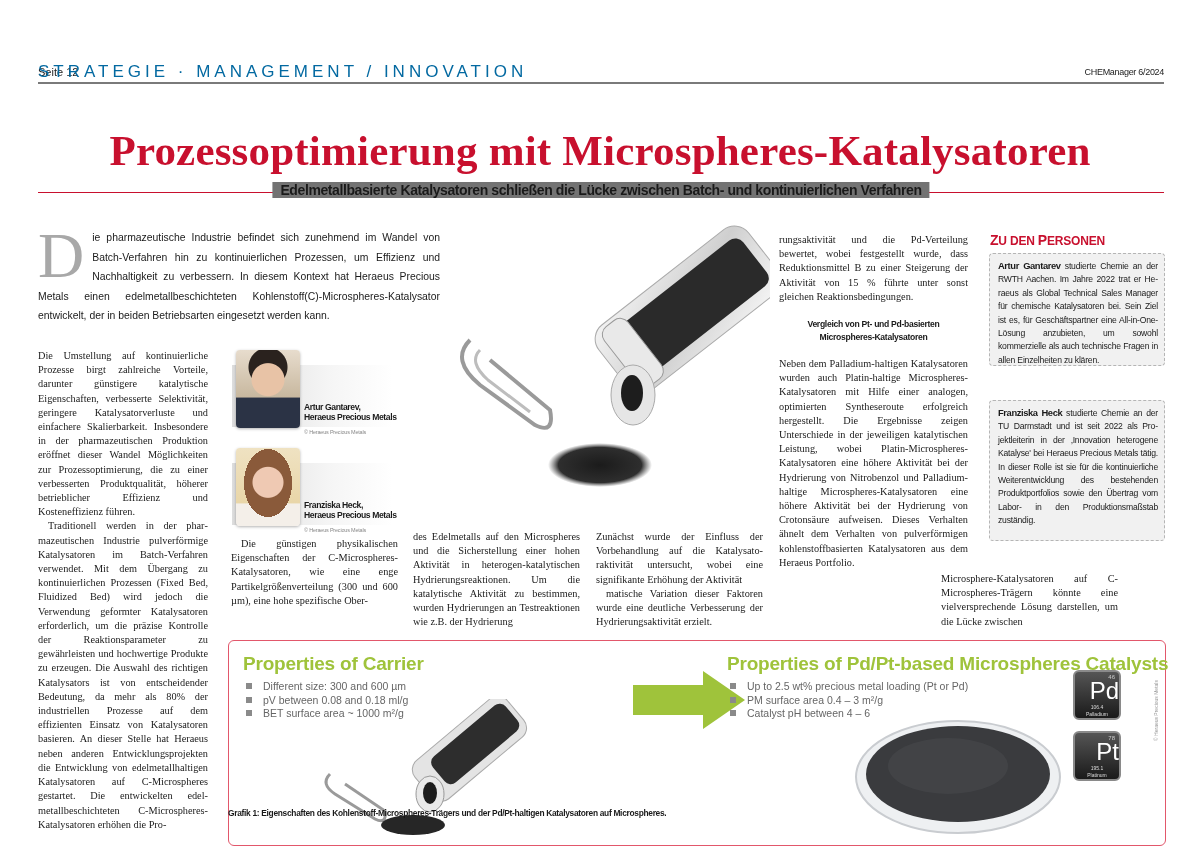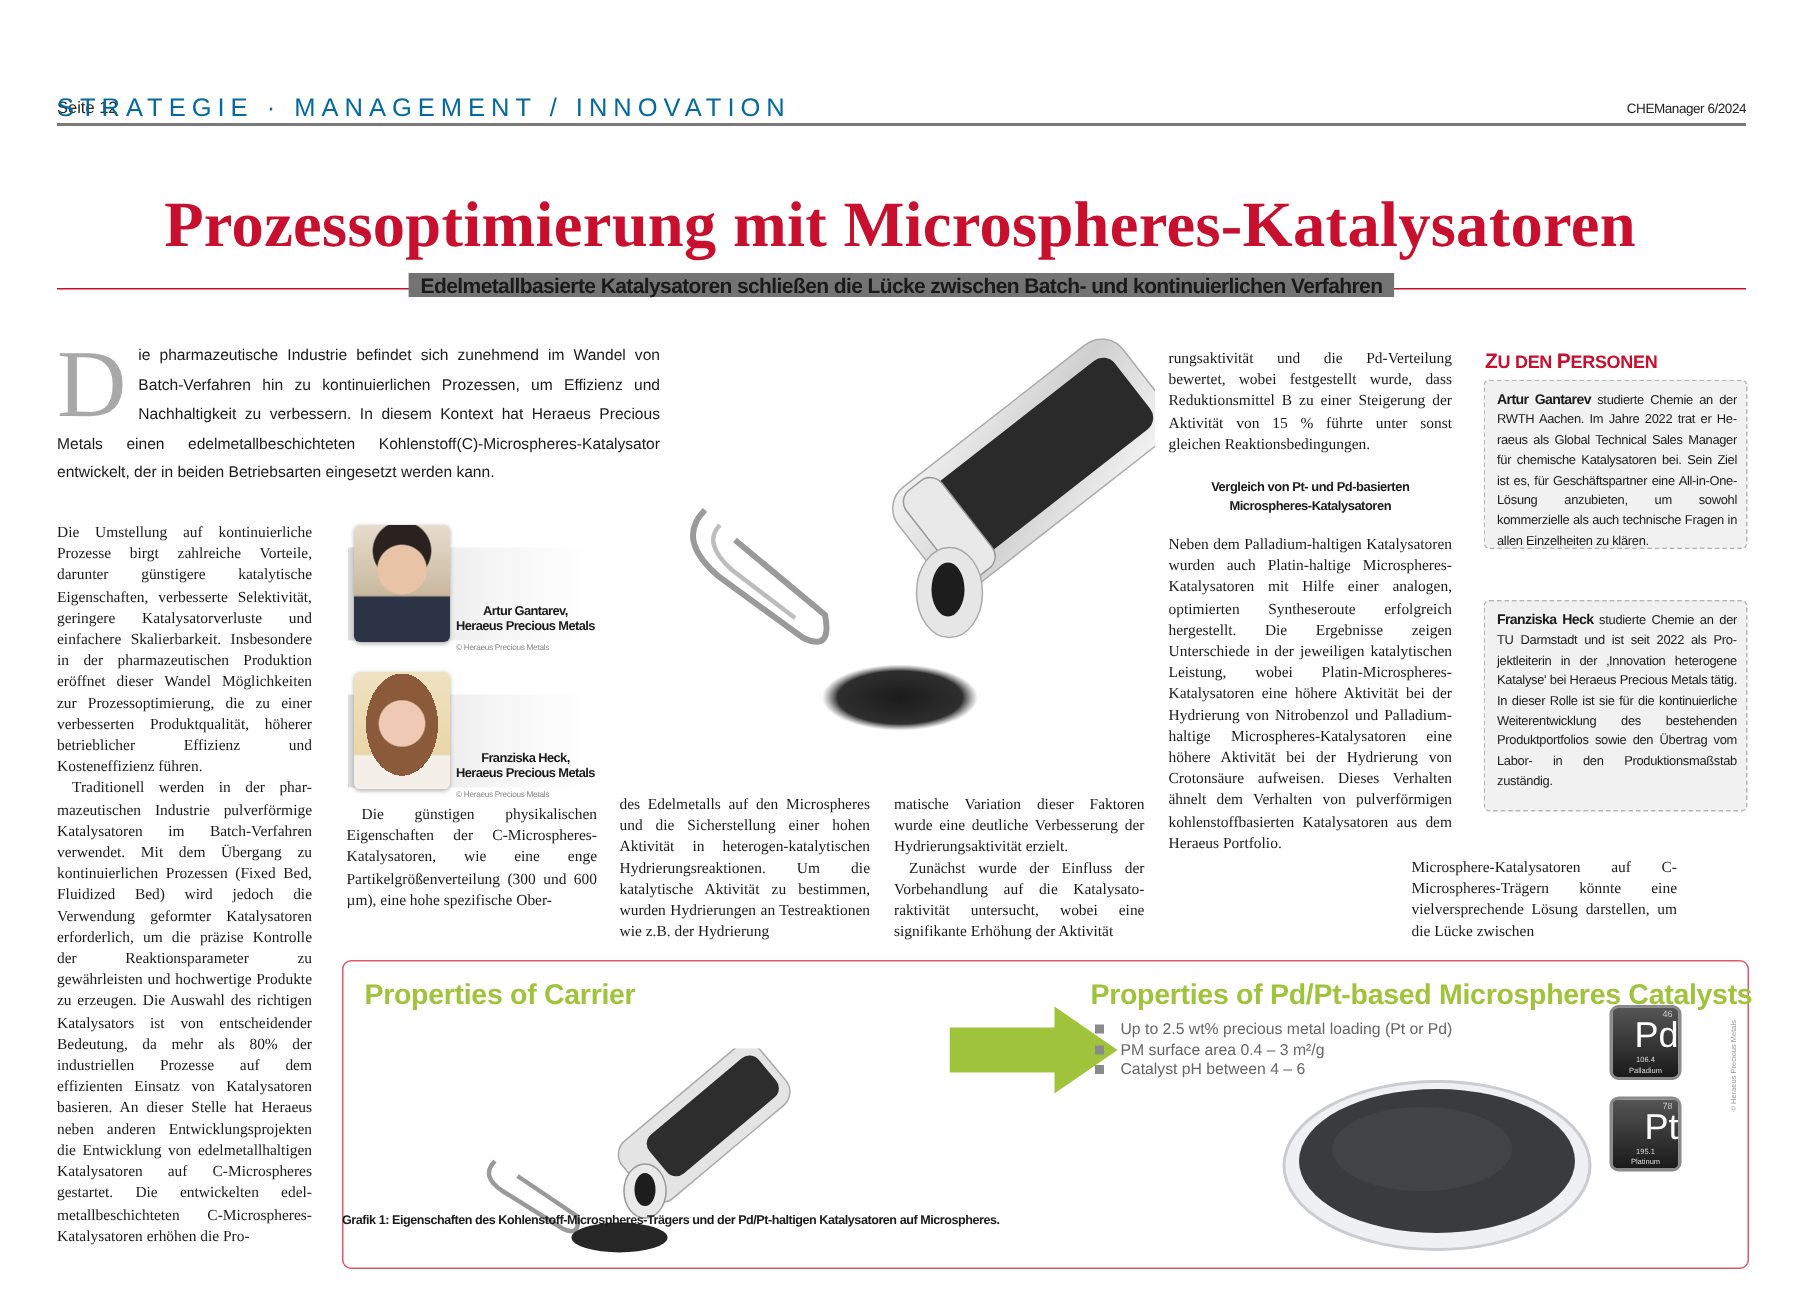--- a/index.html
+++ b/index.html
@@ -29,21 +29,21 @@
   .col-4 { left: 596px; top: 530px; width: 167px; }
   .col-5 { left: 779px; top: 233px; width: 189px; }
   .col-6 { left: 941px; top: 572px; width: 177px; }
   .subhead { font-family: "Liberation Sans", sans-serif; font-weight: bold; font-size: 8.6px; line-height: 13px; text-align: center; margin: 14px 0 13px; letter-spacing: -0.3px; }
 
   .portrait-card { position: absolute; left: 232px; width: 160px; height: 88px; }
   .portrait-card .bar { position: absolute; left: 0; top: 15px; width: 160px; height: 62px; background: linear-gradient(90deg, #ddd 0%, #f5f5f5 60%, #ffffff 100%); }
   .portrait { position: absolute; left: 4px; top: 0; width: 64px; height: 78px; border-radius: 4px; box-shadow: 0 1px 3px rgba(0,0,0,0.3); overflow: hidden; }
   .portrait-1 { background: radial-gradient(circle at 50% 38%, #e8c3a6 0 16px, transparent 17px), radial-gradient(circle at 50% 22%, #2a221e 0 19px, transparent 20px), linear-gradient(180deg, #e7dccd 0%, #c8b89f 60%, #2b3345 62%, #2b3345 100%); }
   .portrait-2 { background: radial-gradient(circle at 50% 44%, #efc9b3 0 15px, transparent 16px), radial-gradient(ellipse 24px 34px at 50% 45%, #8a5a3a 0 100%, transparent 100%), linear-gradient(180deg, #efe2c2 0%, #e9d6a8 70%, #f4efe9 72%, #f4efe9 100%); }
-  .portrait-name { position: absolute; left: 72px; top: 52px; font-family: "Liberation Sans", sans-serif; font-weight: bold; font-size: 8.6px; line-height: 10px; letter-spacing: -0.4px; color: #1a1a1a; white-space: nowrap; text-align: center; }
+  .portrait-name { position: absolute; left: 72px; top: 52px; font-family: "Liberation Sans", sans-serif; font-weight: bold; font-size: 8.6px; line-height: 10px; letter-spacing: -0.4px; color: #1a1a1a; white-space: nowrap; }
   .portrait-credit { position: absolute; left: 72px; top: 79px; font-family: "Liberation Sans", sans-serif; font-size: 5.5px; color: #888; letter-spacing: -0.2px; }
 
   .hero-photo { position: absolute; left: 450px; top: 220px; width: 320px; height: 300px; }
 
   .sidebar-heading { position: absolute; left: 990px; top: 232px; font-family: "Liberation Sans", sans-serif; font-weight: bold; color: #c8102e; font-size: 12px; letter-spacing: -0.2px; }
   .sidebar-heading .big { font-size: 14px; }
   .bio-box { position: absolute; left: 989px; width: 176px; background: #f1f1f1; border: 1.5px dashed #b5b5b5; border-radius: 4px; padding: 5px 6px 6px 8px; font-family: "Liberation Sans", sans-serif; font-size: 8.6px; line-height: 13.4px; color: #1a1a1a; text-align: justify; letter-spacing: -0.2px; }
   .bio-box b { font-weight: bold; font-size: 9.4px; letter-spacing: -0.4px; }
   .bio-1 { top: 253px; height: 113px; }
   .bio-2 { top: 400px; height: 141px; }
@@ -142,22 +142,22 @@
 
 <div class="col col-2">
   <p>Die günstigen physikalischen Eigenschaften der C-Microsphe­res-Katalysatoren, wie eine enge Partikelgrößenverteilung (300 und 600 µm), eine hohe spezifische Ober-</p>
 </div>
 
 <div class="col col-3">
   <p>des Edelmetalls auf den Microsphe­res und die Sicherstellung einer ho­hen Aktivität in heterogen-katalyti­schen Hydrierungsreaktionen. Um die katalytische Aktivität zu bestim­men, wurden Hydrierungen an Test­reaktionen wie z.B. der Hydrierung</p>
 </div>
 
 <div class="col col-4">
+  <p>Zunächst wurde der Einfluss der Vorbehandlung auf die Katalysato­raktivität untersucht, wobei eine signifikante Erhöhung der Aktivität</p>
   <p>matische Variation dieser Faktoren wurde eine deutliche Verbesserung der Hydrierungsaktivität erzielt.</p>
-  <p>Zunächst wurde der Einfluss der Vorbehandlung auf die Katalysato­raktivität untersucht, wobei eine signifikante Erhöhung der Aktivität</p>
 </div>
 
 <div class="col col-5">
   <p>rungsaktivität und die Pd-Verteilung bewertet, wobei festgestellt wurde, dass Reduktionsmittel B zu einer Steigerung der Aktivität von 15 % führte unter sonst gleichen Reak­tionsbedingungen.</p>
   <div class="subhead">Vergleich von Pt- und Pd-basierten Microspheres-Katalysatoren</div>
   <p>Neben dem Palladium-haltigen Kata­lysatoren wurden auch Platin-haltige Microspheres-Katalysatoren mit Hilfe einer analogen, optimierten Synthe­seroute erfolgreich hergestellt. Die Ergebnisse zeigen Unterschiede in der jeweiligen katalytischen Leis­tung, wobei Platin-Microspheres-Katalysatoren eine höhere Aktivität bei der Hydrierung von Nitrobenzol und Palladium-haltige Microspheres-Katalysatoren eine höhere Aktivität bei der Hydrierung von Crotonsäure aufweisen. Dieses Verhalten ähnelt dem Verhalten von pulverförmigen kohlenstoffbasierten Katalysatoren aus dem Heraeus Portfolio.</p>
 </div>
 
 <div class="sidebar-heading"><span class="big">Z</span><span>U DEN </span><span class="big">P</span><span>ERSONEN</span></div>
 <div class="bio-box bio-1">
@@ -166,20 +166,25 @@
 <div class="bio-box bio-2">
   <b>Franziska Heck</b><span> studierte Chemie an der TU Darmstadt und ist seit 2022 als Pro­jektleiterin in der ‚Innovation heteroge­ne Katalyse' bei Heraeus Precious Metals tätig. In dieser Rolle ist sie für die konti­nuierliche Weiterentwicklung des beste­henden Produktportfolios sowie den Übertrag vom Labor- in den Produkti­onsmaßstab zuständig.</span>
 </div>
 
 <div class="col col-6">
   <p>Microsphere-Katalysatoren auf C-Microspheres-Trägern könnte eine vielversprechende Lösung darstellen, um die Lücke zwischen</p>
 </div>
 
 <div class="graphic">
   <h3 class="t1">Properties of Carrier</h3>
+  <ul class="l1">
+    <li>Different size: 300 and 600 µm</li>
+    <li>pV between 0.08 and 0.18 ml/g</li>
+    <li>BET surface area ~ 1000 m²/g</li>
+  </ul>
   <svg class="vial-small" viewBox="0 0 250 140">
     <g transform="rotate(-40 170 60)">
       <rect x="120" y="30" width="120" height="50" rx="12" fill="#e4e4e4" stroke="#aaa"></rect>
       <rect x="140" y="38" width="95" height="34" rx="8" fill="#2d2d2d"></rect>
     </g>
     <ellipse cx="135" cy="95" rx="14" ry="18" fill="#e9e9e9" stroke="#999"></ellipse>
     <ellipse cx="135" cy="94" rx="7" ry="11" fill="#1d1d1d"></ellipse>
     <path d="M35 75 Q25 85 40 95 L80 120 Q92 126 90 112 L50 85" fill="none" stroke="#9a9a9a" stroke-width="3"></path>
     <ellipse cx="118" cy="126" rx="32" ry="10" fill="#262626"></ellipse>
   </svg>

